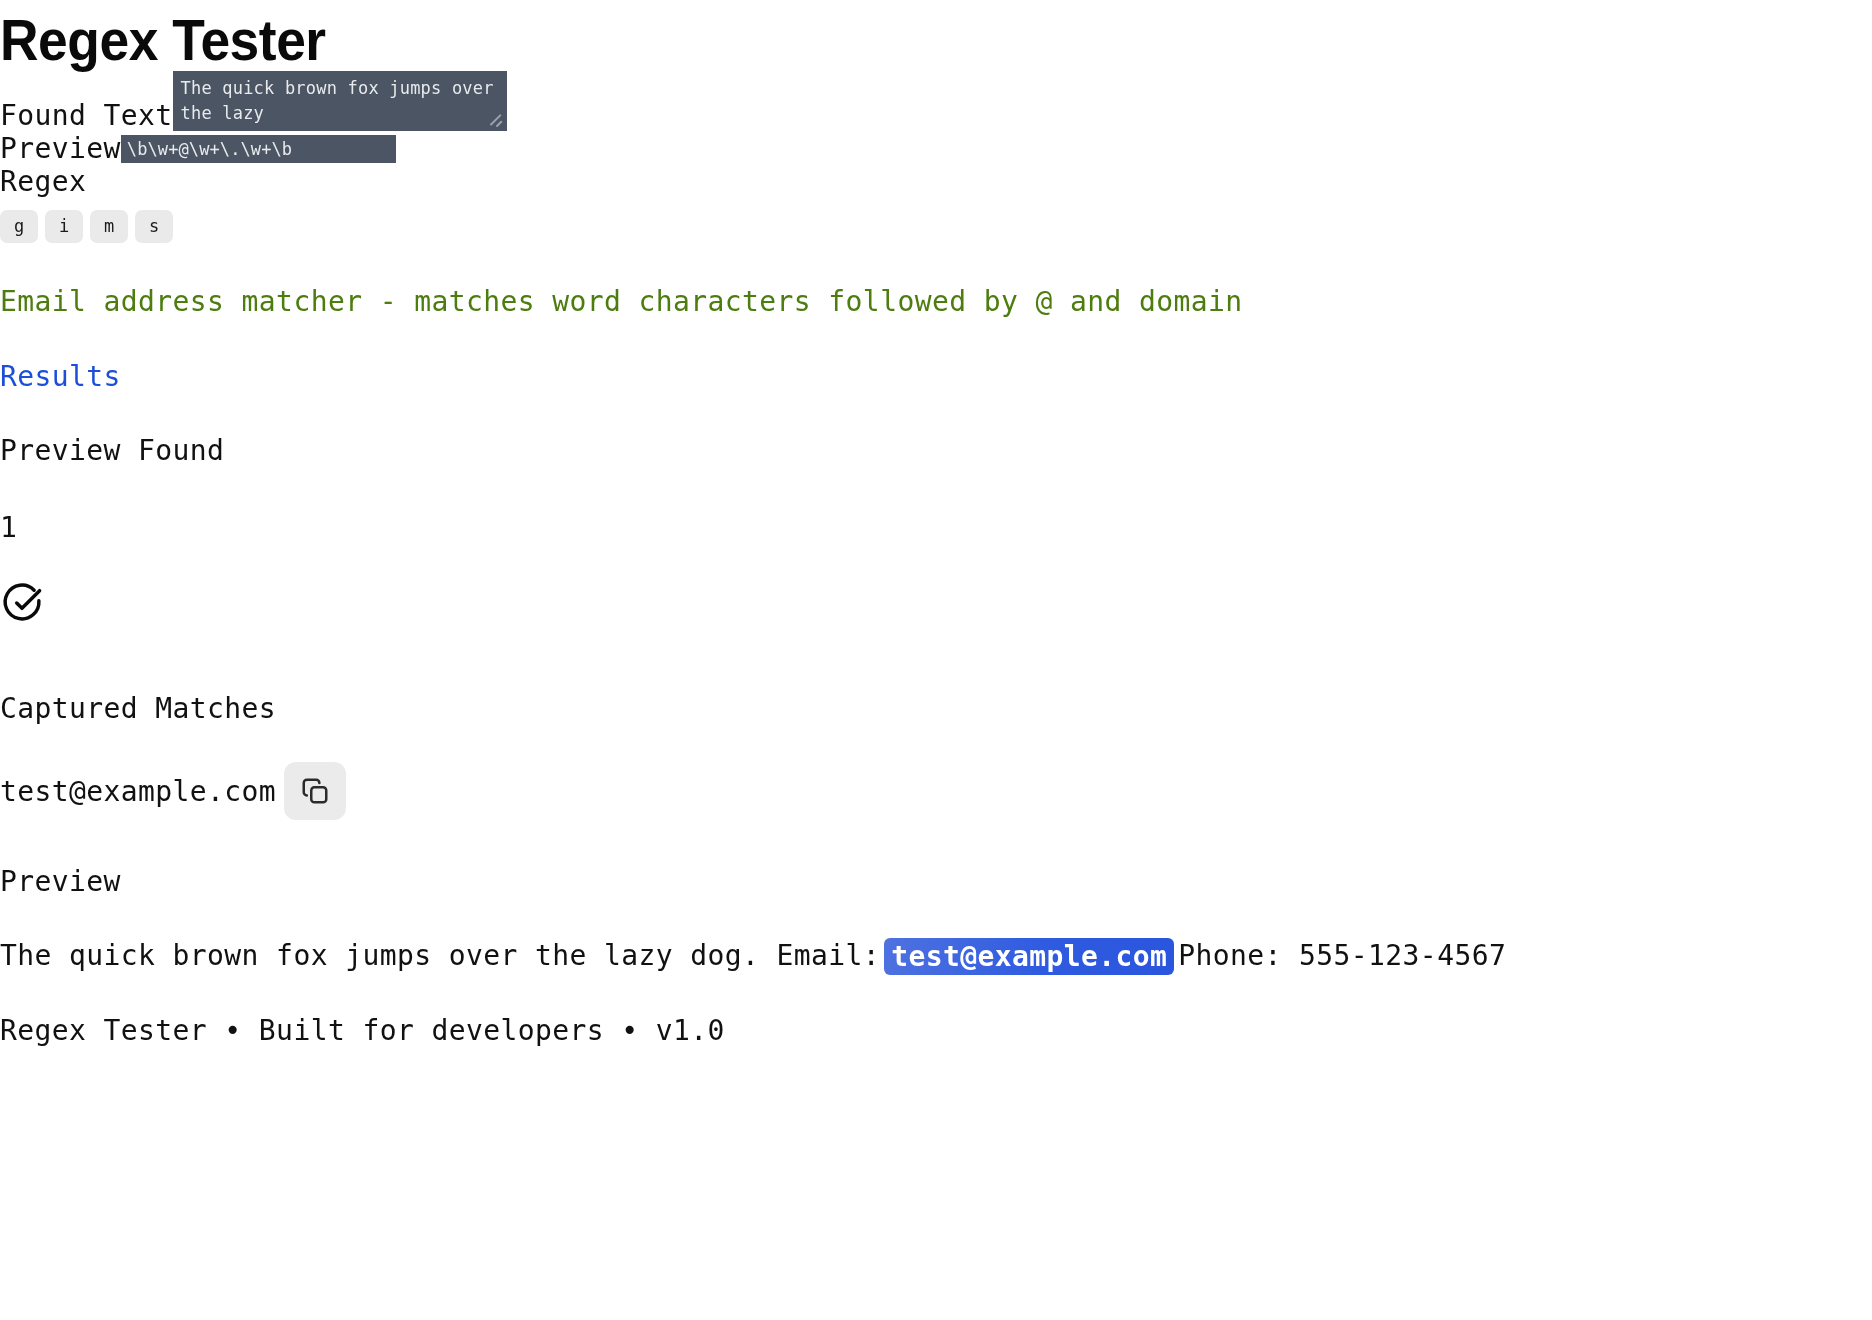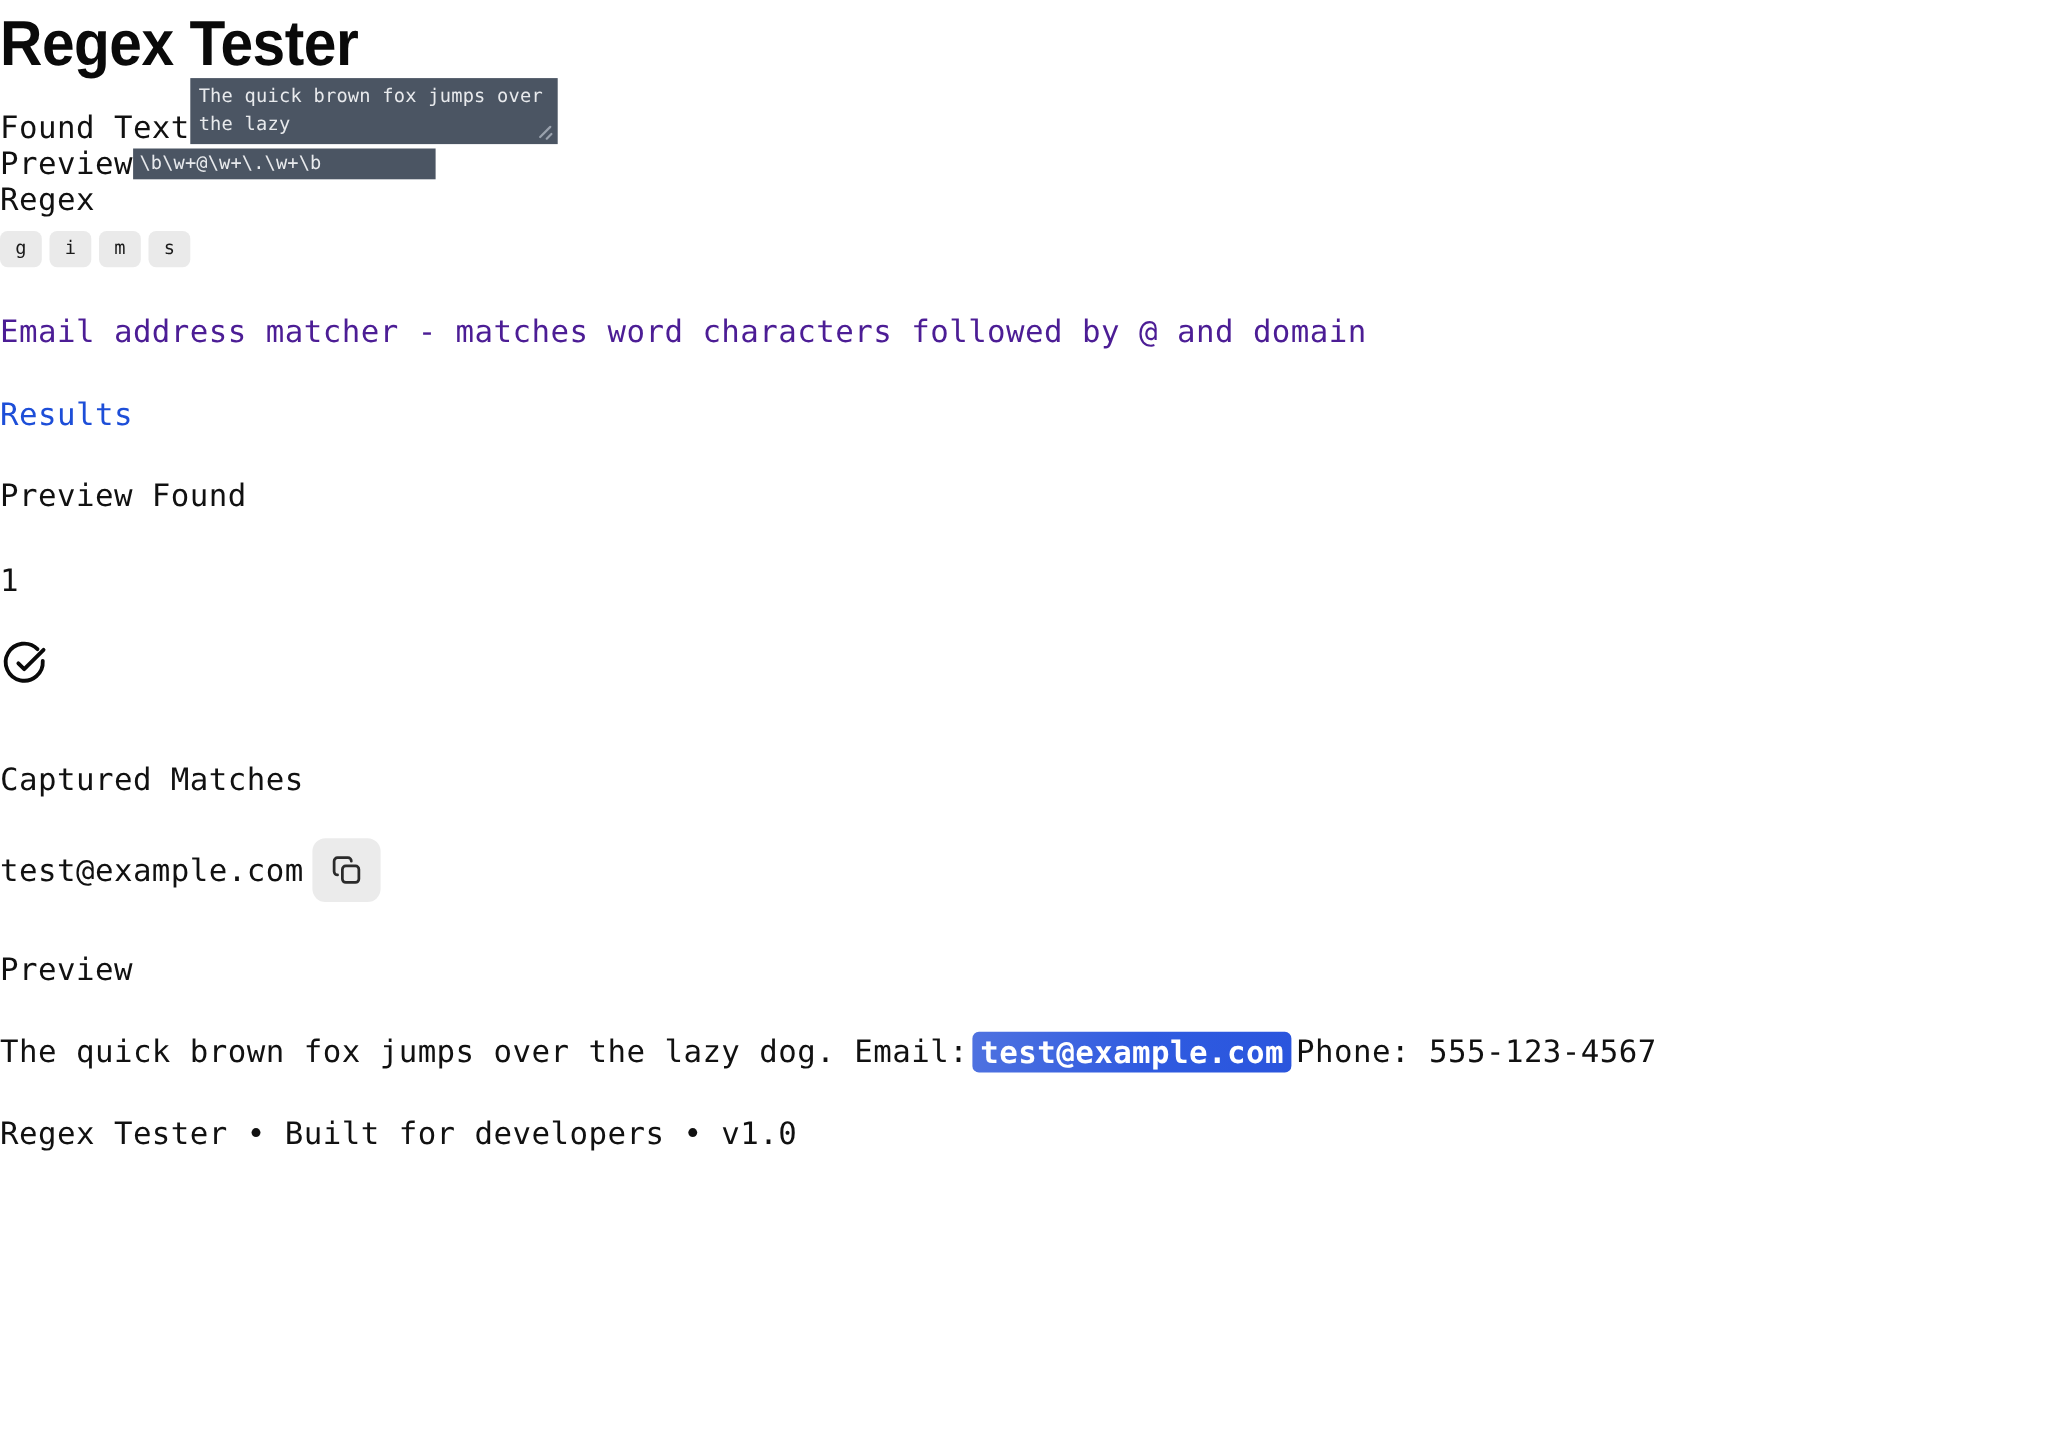--- a/index.html
+++ b/index.html
@@ -136,21 +136,21 @@
     line-height: 1;
     padding: 8px 10px;
     border-radius: 7px;
     min-width: 18px;
     text-align: center;
   }
 
   .pattern-desc {
     font-size: 28px;
     line-height: 1.12;
-    color: #4c1d95;
+    color: #4d7c0f;
     margin-top: 43px;
     letter-spacing: 0.4px;
     white-space: pre;
   }
 
   
   .section-title {
     font-size: 28px;
     line-height: 1.12;
     color: #1d4ed8;

